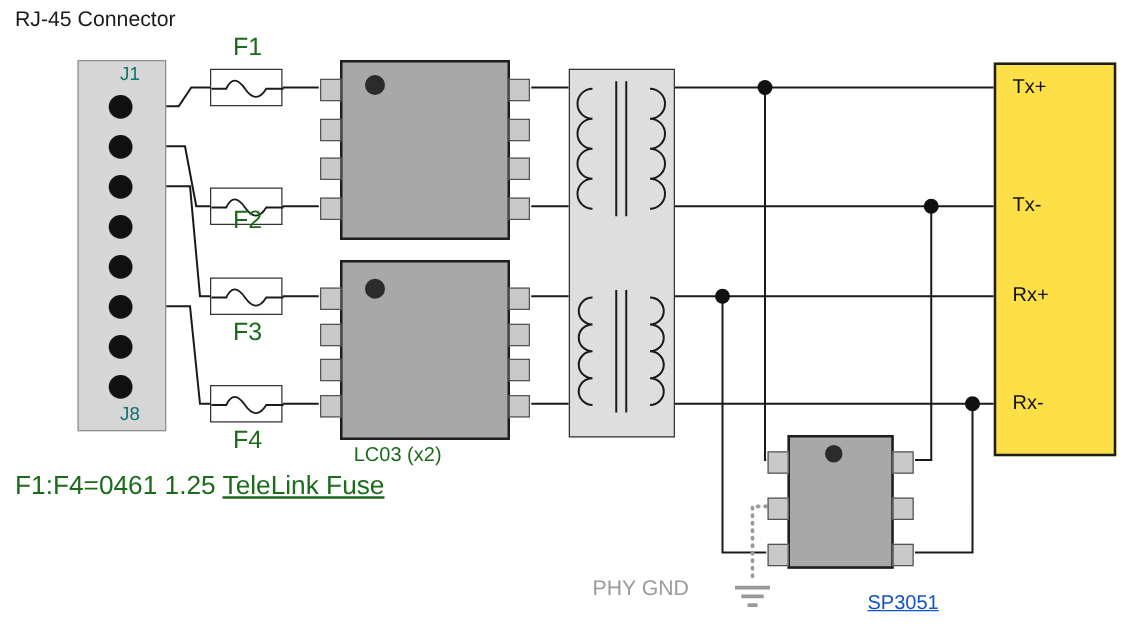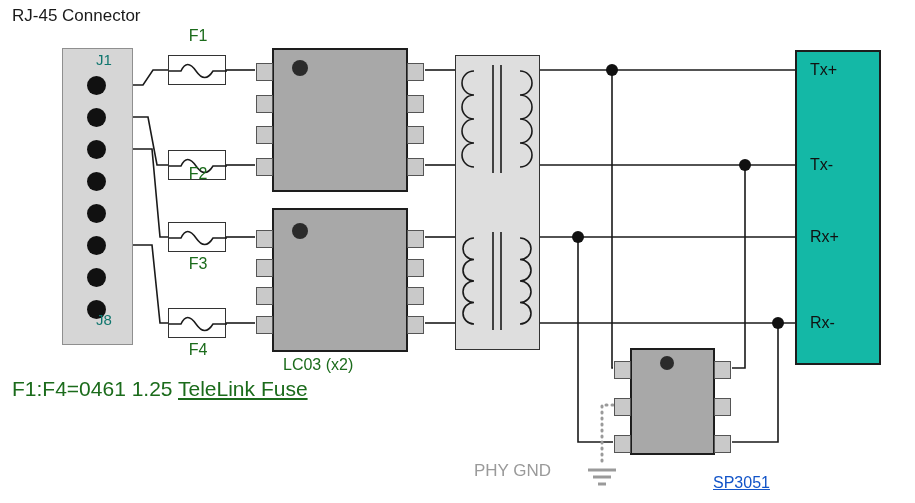--- a/index.html
+++ b/index.html
@@ -12,27 +12,27 @@
   .title{font-size:17px;}
   .green{color:var(--green,#1b6b1b);}
   .muted{color:var(--muted_gray,#9a9a9a);}
   .link-blue{color:var(--link_blue,#1254c8);text-decoration:underline;cursor:pointer;}
   .green-link{text-decoration:underline;cursor:pointer;}
   .comp{position:absolute;box-sizing:border-box;}
   .rj45{left:62px;top:48px;width:71px;height:297px;background:var(--panel_gray,#d8d8d8);border:1.5px solid #8f8f8f;}
   .rj-pin{position:absolute;left:24px;width:19px;height:19px;border-radius:50%;background:#111;}
   .rj-lbl{position:absolute;left:33px;font-size:15px;color:#0f766e;}
   .fuse{width:58px;height:30px;background:#fff;border:1.5px solid #333;}
-  .fuse-lbl{font-size:16px;width:36px;text-align:center;}
+  .fuse-lbl{font-size:20px;width:36px;text-align:center;}
   .ic{background:var(--component_gray,#a8a8a8);border:2px solid #1d1d1d;}
   .ic-pin{position:absolute;width:17px;height:18px;background:var(--pin_gray,#c9c9c9);border:1px solid #555;box-sizing:border-box;}
   .ic-dot{position:absolute;border-radius:50%;background:#2b2b2b;}
   .lc03{left:272px;width:136px;height:144px;}
   .xfmr{left:455px;top:55px;width:85px;height:295px;background:#dedede;border:1.5px solid #333;}
-  .phy-box{left:795px;top:50px;width:86px;height:315px;background:#14b8a6;border:2px solid #1d1d1d;}
+  .phy-box{left:795px;top:50px;width:98px;height:315px;background:#fde047;border:2px solid #1d1d1d;}
   .phy-pin-lbl{position:absolute;left:13px;font-size:16px;color:#111;}
   .sp3051{left:630px;top:348px;width:85px;height:107px;}
   .note{font-size:21px;}
 </style>
 </head>
 <body>
 
 <div class="canvas">
 
   <svg class="layer" width="915" height="503">
@@ -79,21 +79,21 @@
   <div class="comp rj45">
     <span class="rj-lbl" style="top:2px;">J1</span>
     <div class="rj-pin" style="top:27px;"></div>
     <div class="rj-pin" style="top:59px;"></div>
     <div class="rj-pin" style="top:91px;"></div>
     <div class="rj-pin" style="top:123px;"></div>
     <div class="rj-pin" style="top:155px;"></div>
     <div class="rj-pin" style="top:187px;"></div>
     <div class="rj-pin" style="top:219px;"></div>
     <div class="rj-pin" style="top:251px;"></div>
-    <span class="rj-lbl" style="top:262px;">J8</span>
+    <span class="rj-lbl" style="top:274px;">J8</span>
   </div>
 
   <div class="comp fuse" style="left:168px;top:55px;">
     <svg width="58" height="30">
         <path d="M0 15 H12 Q18 2 27 15 Q36 28 44 15 H58" stroke="#1a1a1a" stroke-width="1.5" fill="none"></path>
       </svg>
   </div>
   <div class="comp fuse" style="left:168px;top:150px;">
     <svg width="58" height="30">
         <path d="M0 15 H12 Q18 2 27 15 Q36 28 44 15 H58" stroke="#1a1a1a" stroke-width="1.5" fill="none"></path>
@@ -170,15 +170,15 @@
     <div class="ic-pin" style="left:82px;top:11px;"></div>
     <div class="ic-pin" style="left:82px;top:48px;"></div>
     <div class="ic-pin" style="left:82px;top:85px;"></div>
     <div class="ic-dot" style="left:28px;top:6px;width:14px;height:14px;"></div>
   </div>
 
   <div class="lbl note green" style="left:12px;top:377px;"><span>F1:F4=0461 1.25 </span><span class="green-link">TeleLink Fuse</span></div>
 
   <div class="lbl muted" style="left:474px;top:461px;font-size:17px;">PHY GND</div>
 
-  <div class="lbl link-blue" style="left:713px;top:474px;font-size:16px;">SP3051</div>
+  <div class="lbl link-blue" style="left:694px;top:474px;font-size:16px;">SP3051</div>
 
 </div>
 
 </body></html>

